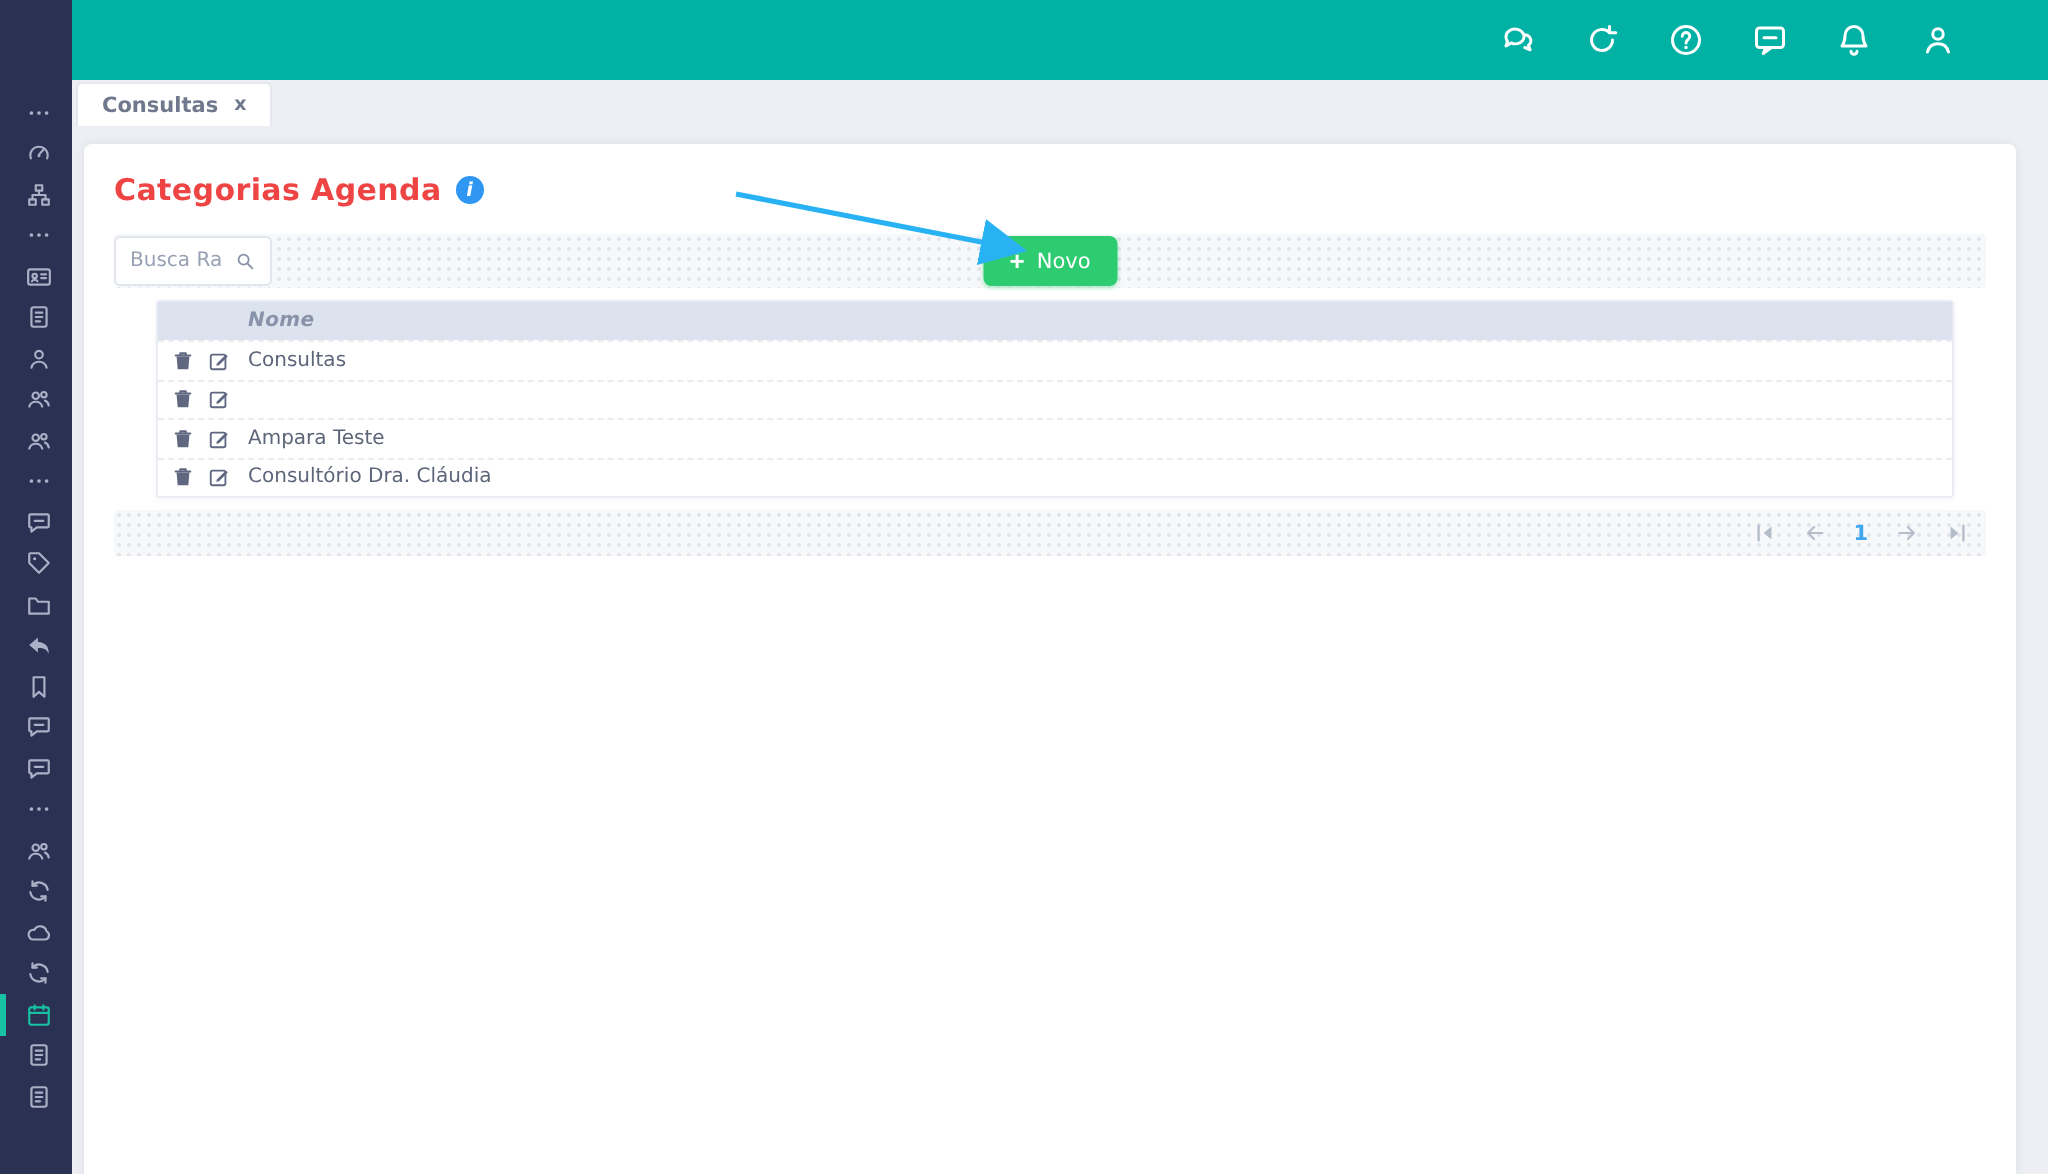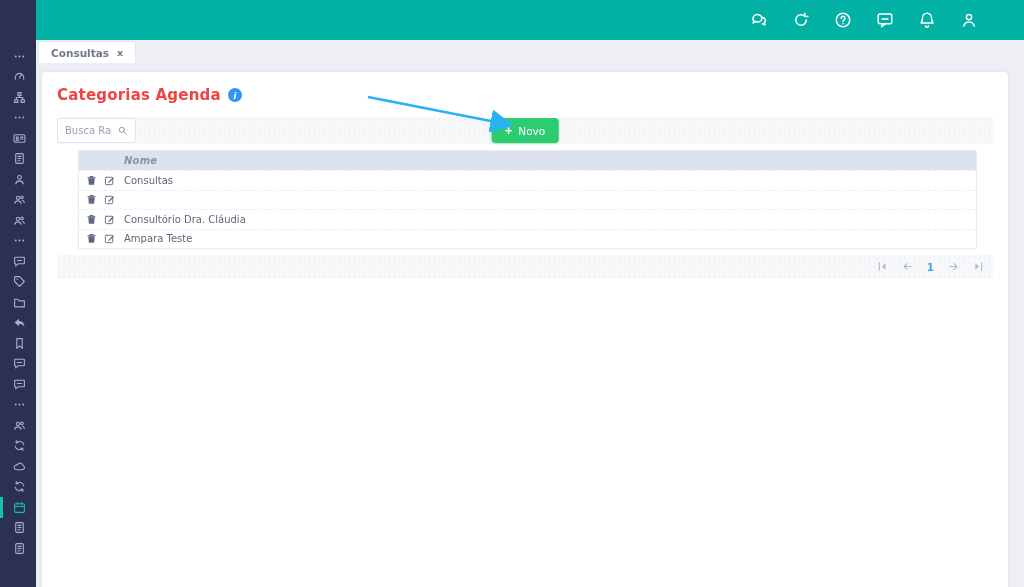--- a/index.html
+++ b/index.html
@@ -413,38 +413,38 @@
                 <path d="M4 6h16M9 6V3.5h6V6" stroke-width="2.2"></path>
               </svg>
             </span>
           <span class="row-ico">
               <svg viewBox="0 0 24 24" fill="none" stroke="currentColor" stroke-width="2" stroke-linecap="round" stroke-linejoin="round">
                 <rect x="3" y="5" width="16" height="16" rx="2"></rect>
                 <path d="M10 14.5 19.5 5l2 2L12 16.5l-3.2.8z" fill="currentColor" stroke="none"></path>
               </svg>
             </span>
         </div>
-        <div class="cell-name">Consultório Dra. Cláudia</div>
+        <div class="cell-name">Ampara Teste</div>
       </div>
       <div class="trow">
         <div class="cell-actions">
           <span class="row-ico">
               <svg viewBox="0 0 24 24" fill="none" stroke="currentColor" stroke-width="2" stroke-linecap="round" stroke-linejoin="round">
                 <path d="M5 7h14l-1.2 14H6.2z" fill="currentColor" stroke="none"></path>
                 <path d="M4 6h16M9 6V3.5h6V6" stroke-width="2.2"></path>
               </svg>
             </span>
           <span class="row-ico">
               <svg viewBox="0 0 24 24" fill="none" stroke="currentColor" stroke-width="2" stroke-linecap="round" stroke-linejoin="round">
                 <rect x="3" y="5" width="16" height="16" rx="2"></rect>
                 <path d="M10 14.5 19.5 5l2 2L12 16.5l-3.2.8z" fill="currentColor" stroke="none"></path>
               </svg>
             </span>
         </div>
-        <div class="cell-name">Ampara Teste</div>
+        <div class="cell-name">Consultório Dra. Cláudia</div>
       </div>
     </div>
 
     <div class="pagination-bar dotted-bar">
       <span class="pg-ico">
           <svg viewBox="0 0 24 24" fill="none" stroke="currentColor" stroke-width="2" stroke-linecap="round" stroke-linejoin="round">
             <path d="M5 4v16" stroke-width="2.6"></path>
             <path d="M19 5l-8.5 7L19 19z" fill="currentColor" stroke="none"></path>
           </svg>
         </span>

